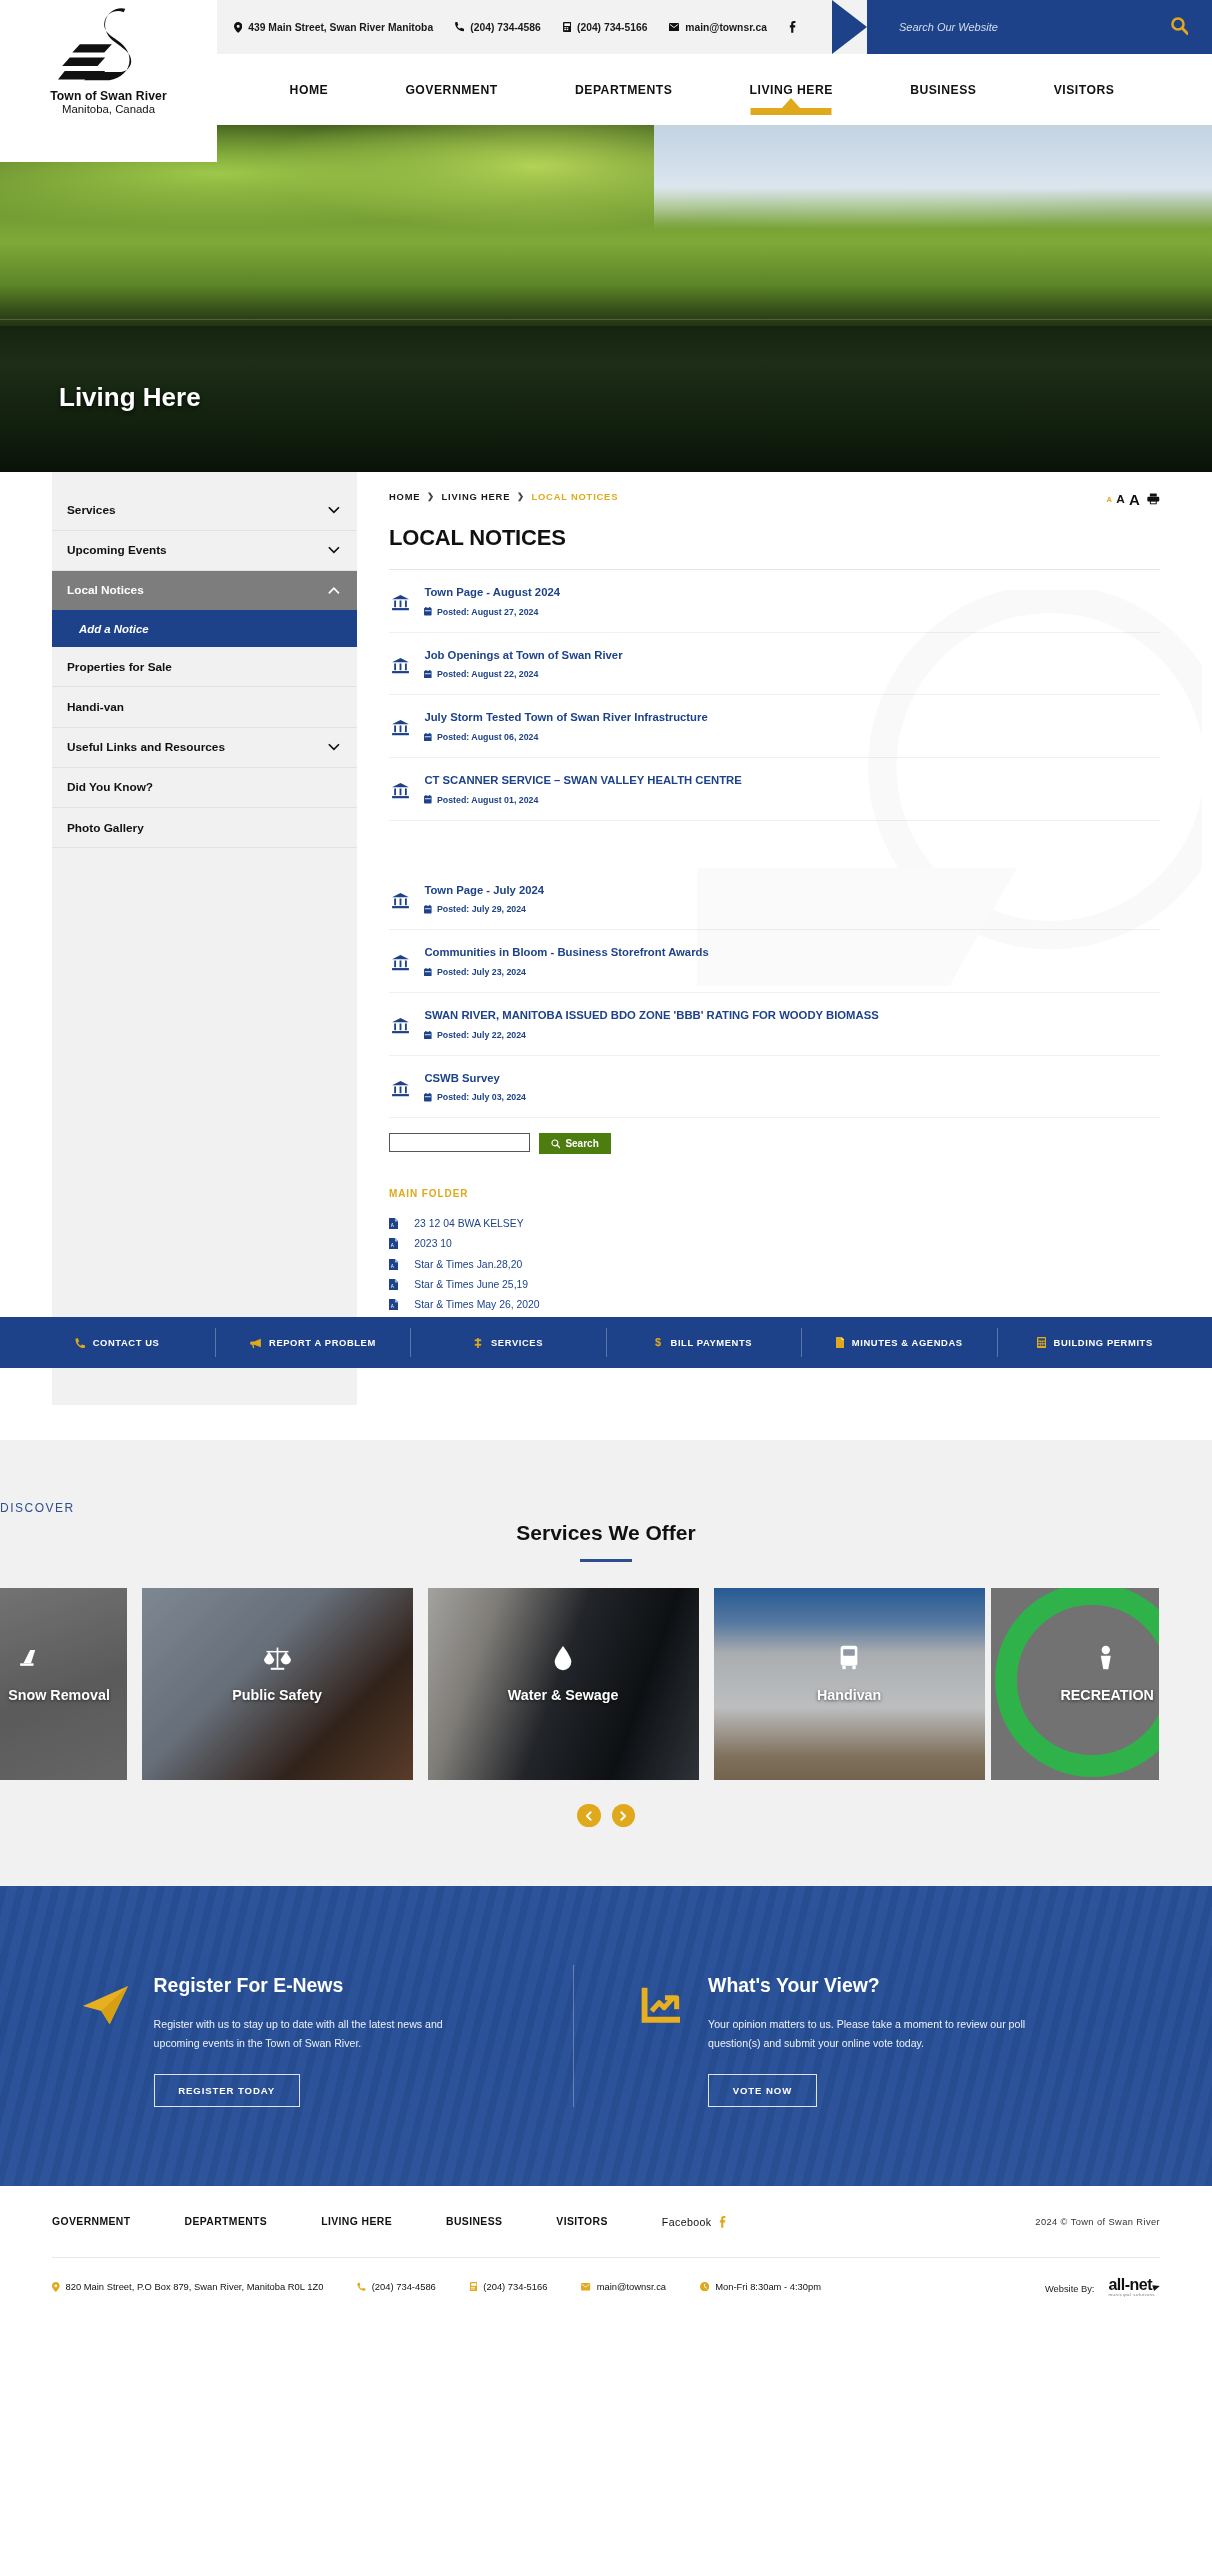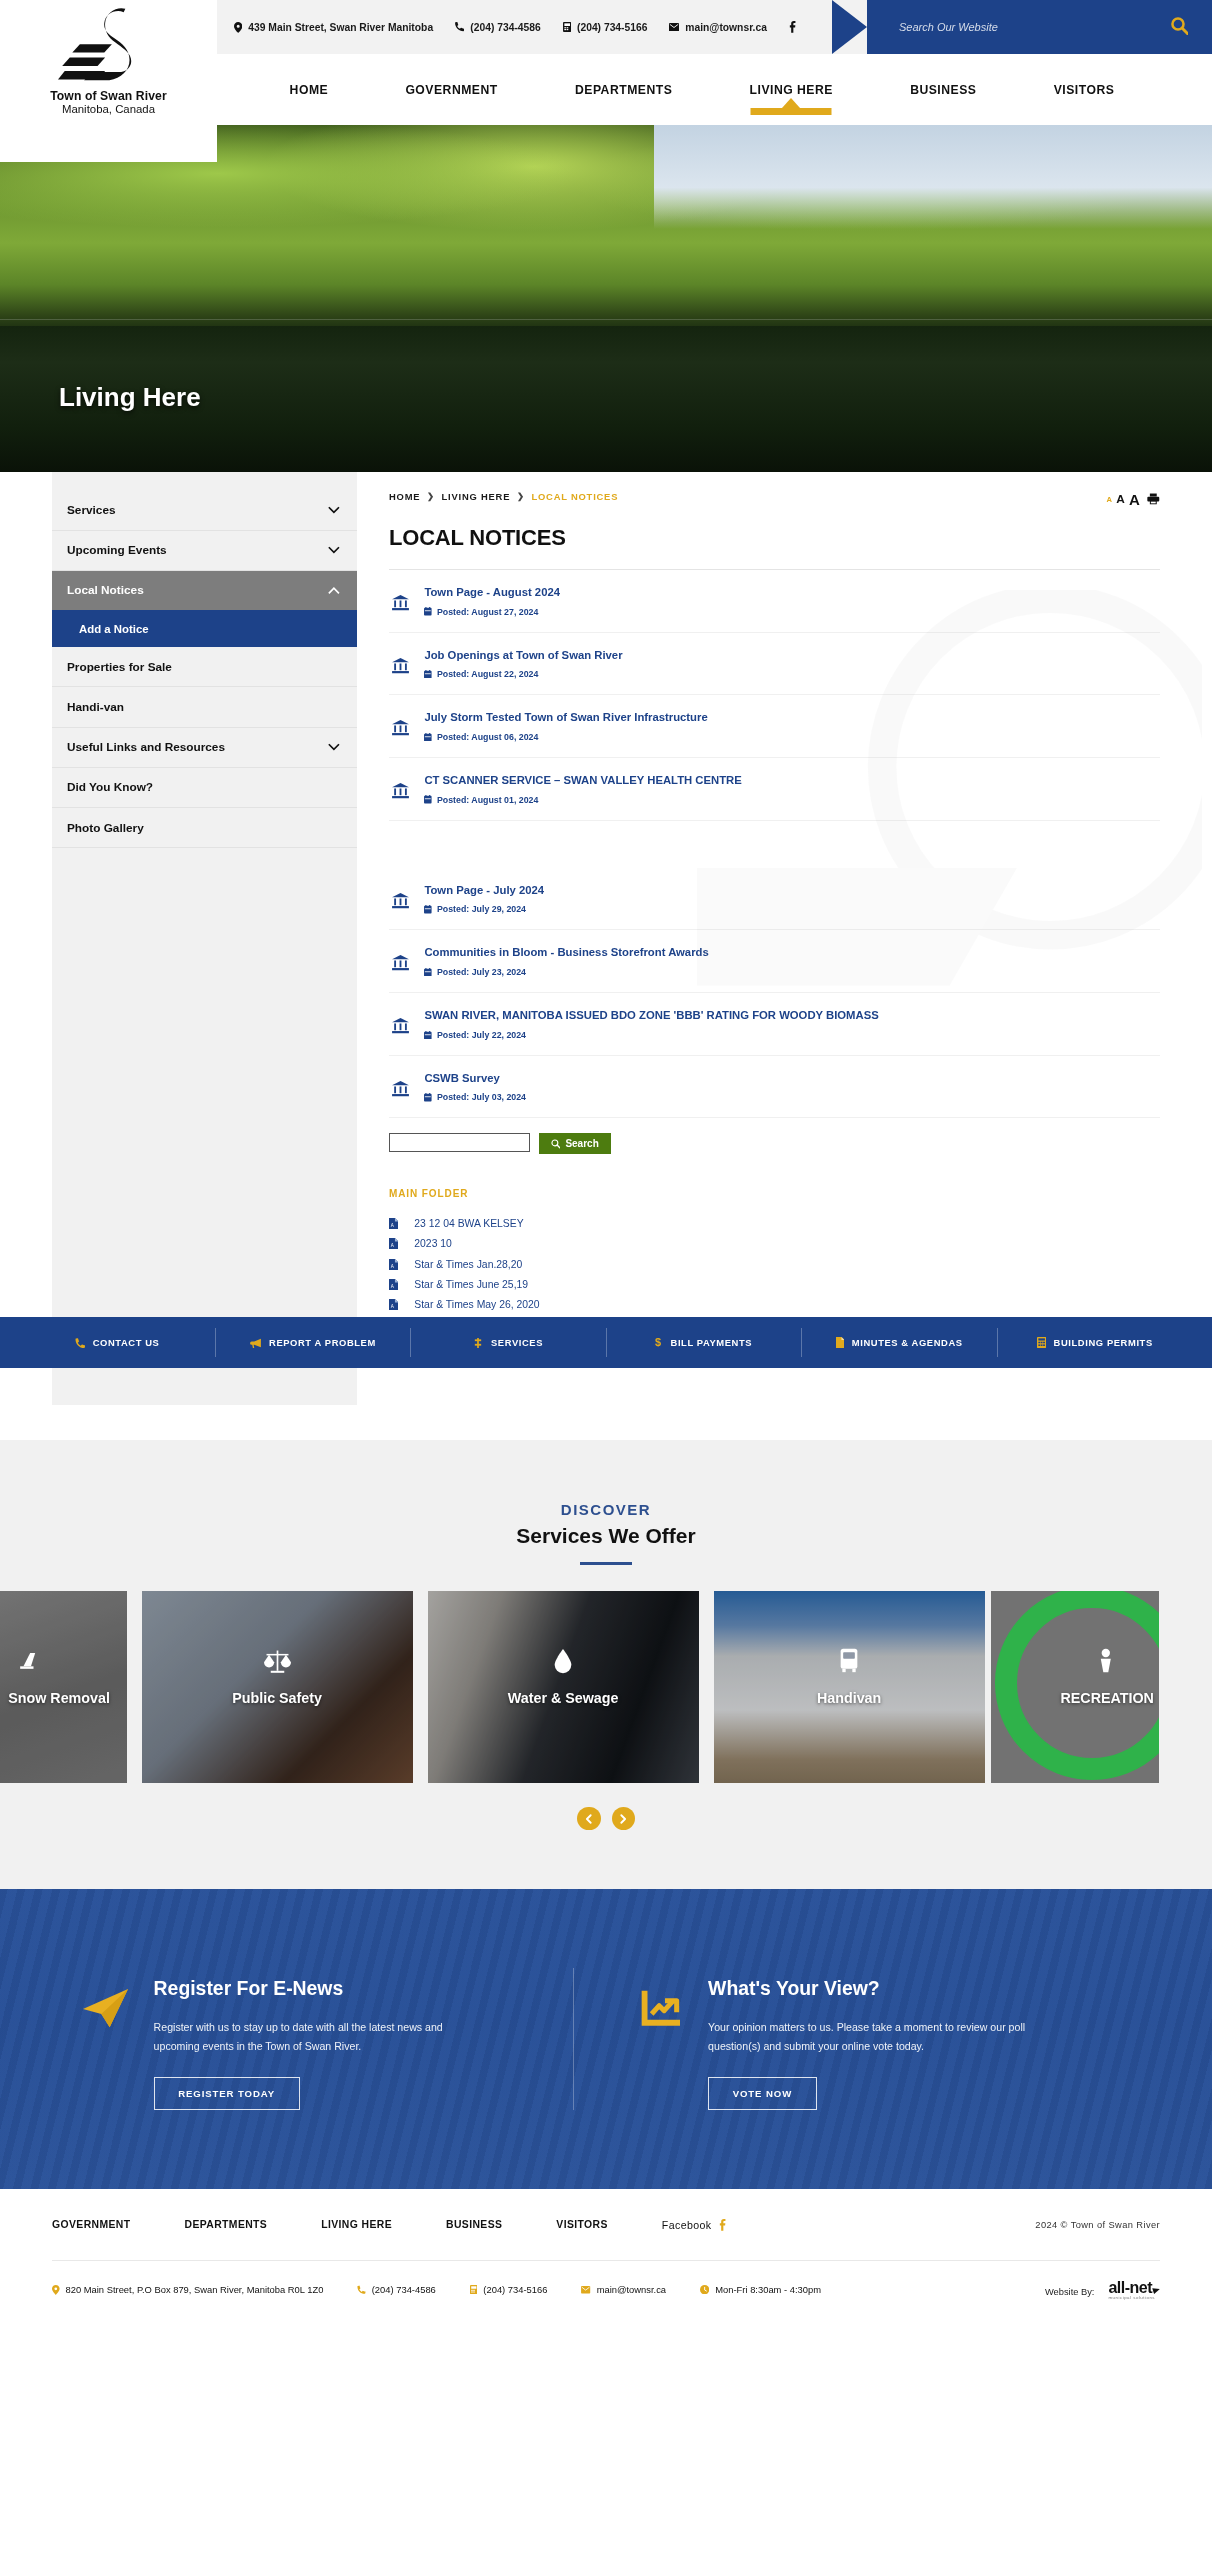--- a/index.html
+++ b/index.html
@@ -66,21 +66,21 @@
                 text-shadow:0 1.7px 5px rgba(0,0,0,.7); }
 
   
   .page { position:relative; width:1212px; }
   .inner { width:1212px; display:flex; padding:0 52px; gap:0; }
   .sidebar { width:305px; flex:none; background:#f1f1f1; padding-top:18.5px; }
   .side-item { display:flex; align-items:center; justify-content:space-between;
                padding:12.6px 17px 12.6px 15px; font-size:11.8px; font-weight:700; color:#111;
                border-bottom:0.8px solid #e2e2e2; cursor:pointer; }
   .side-item.active { background:#7d7d7d; color:#fff; border-bottom:none; }
-  .side-item.sub { background:#1d4289; color:#fff; font-weight:700;
+  .side-item.sub { background:#1d4289; color:#fff; font-style:italic; font-weight:700;
                    padding-left:27px; font-size:11.4px; border-bottom:none; }
   .chev { width:11.8px; height:7.6px; flex:none; }
 
   .content { flex:1; padding:18.5px 0 0 32px; position:relative; }
 
   .content-watermark { position:absolute; right:-42px; top:118px; width:505px; height:640px;
                        opacity:.045; pointer-events:none; overflow:hidden; }
 
   .crumbrow { display:flex; align-items:flex-start; justify-content:space-between; }
   .crumbs { display:flex; align-items:center; gap:6.7px; font-size:9.4px; font-weight:700; letter-spacing:0.8px; color:#1a1a1a; }
@@ -117,21 +117,21 @@
   .quickbar { position:absolute; left:0; right:0; top:845px; height:51px; background:#1d4289;
               display:flex; align-items:center; z-index:6; }
   .q-list { display:flex; align-items:center; width:1212px; padding:0 20px; }
   .q-item { flex:1; display:flex; align-items:center; justify-content:center; gap:7.6px;
             color:#fff; font-size:9.4px; font-weight:700; letter-spacing:0.6px; cursor:pointer;
             border-left:0.8px solid rgba(255,255,255,.28); height:29px; }
   .q-item:first-child { border-left:none; }
 
   
   .services { background:#f1f1f1; padding:61px 0 59px; margin-top:35px; }
-  .disc { text-align:center; font-size:15px; font-weight:700; letter-spacing:1.5px; color:#2d4f8f; }
+  .disc { font-size:12px; font-weight:400; letter-spacing:1.5px; color:#2d4f8f; }
   .svc-h { text-align:center; font-size:21px; font-weight:700; color:#111; margin-top:6.7px; }
   .svc-rule { width:52px; height:3.4px; background:#2d4f8f; margin:13.5px auto 0; }
 
   .carousel { margin-top:26px; display:flex; gap:15px; padding:0 0 0 0; }
   .card { position:relative; flex:none; width:271px; height:192px; overflow:hidden; }
   .card.part { width:135px; margin-left:-8.4px; }
   .card-img { position:absolute; inset:0; }
   .card-ov { position:absolute; inset:0; background:rgba(0,0,0,.18); }
   .card-lbl { position:absolute; left:0; right:0; top:50%; transform:translateY(3.4px); text-align:center;
               color:#fff; font-size:14.3px; font-weight:700; text-shadow:0 0.8px 3.4px rgba(0,0,0,.6); }

